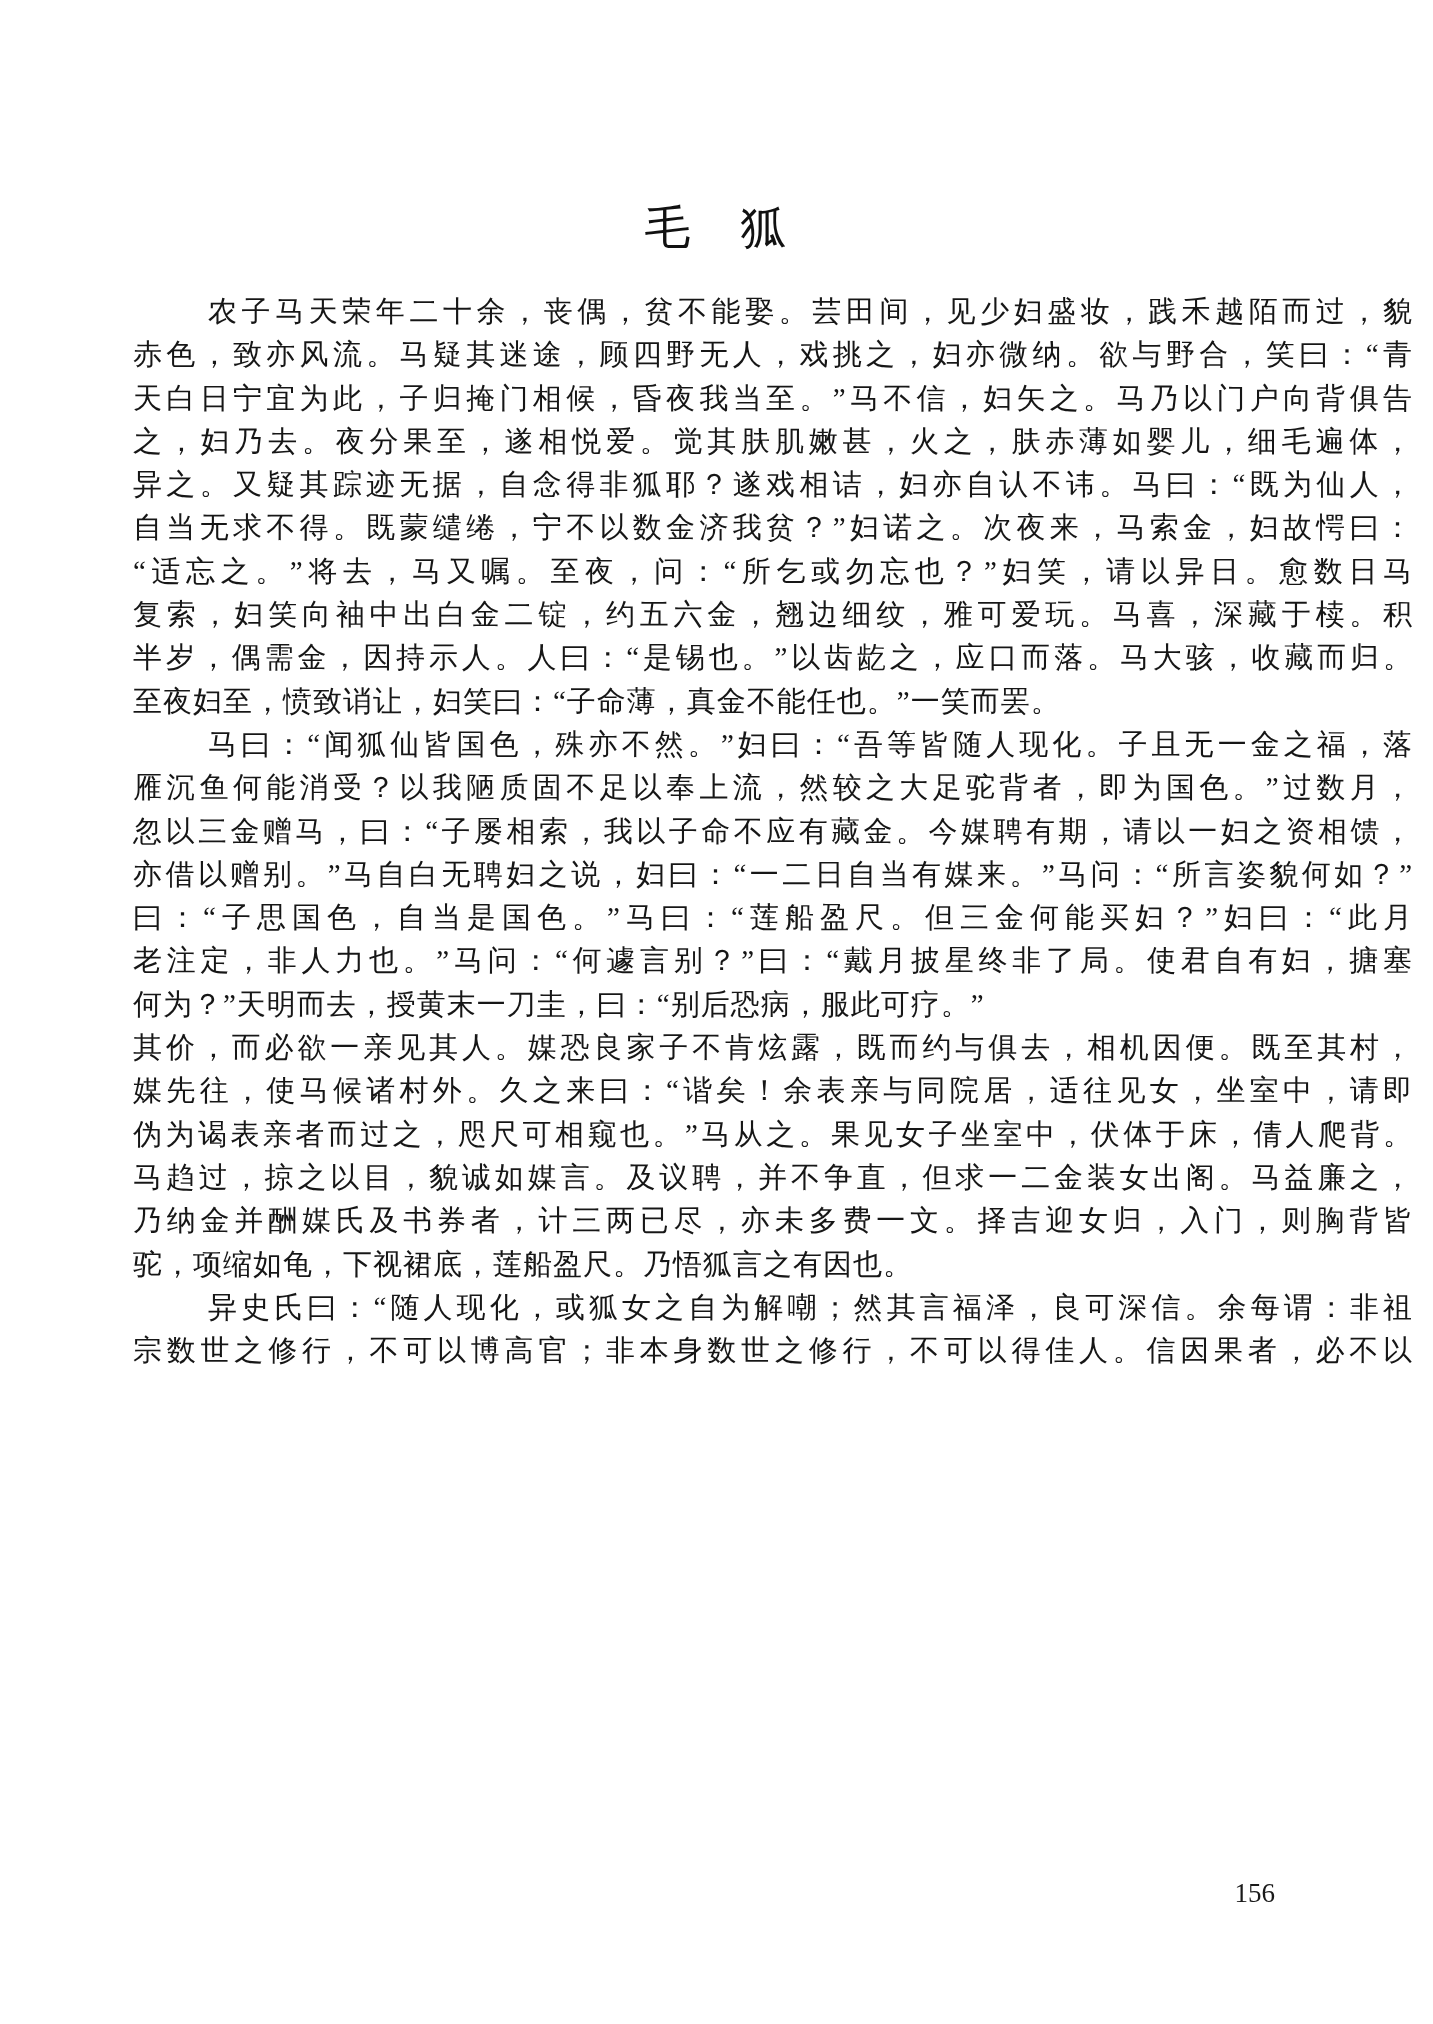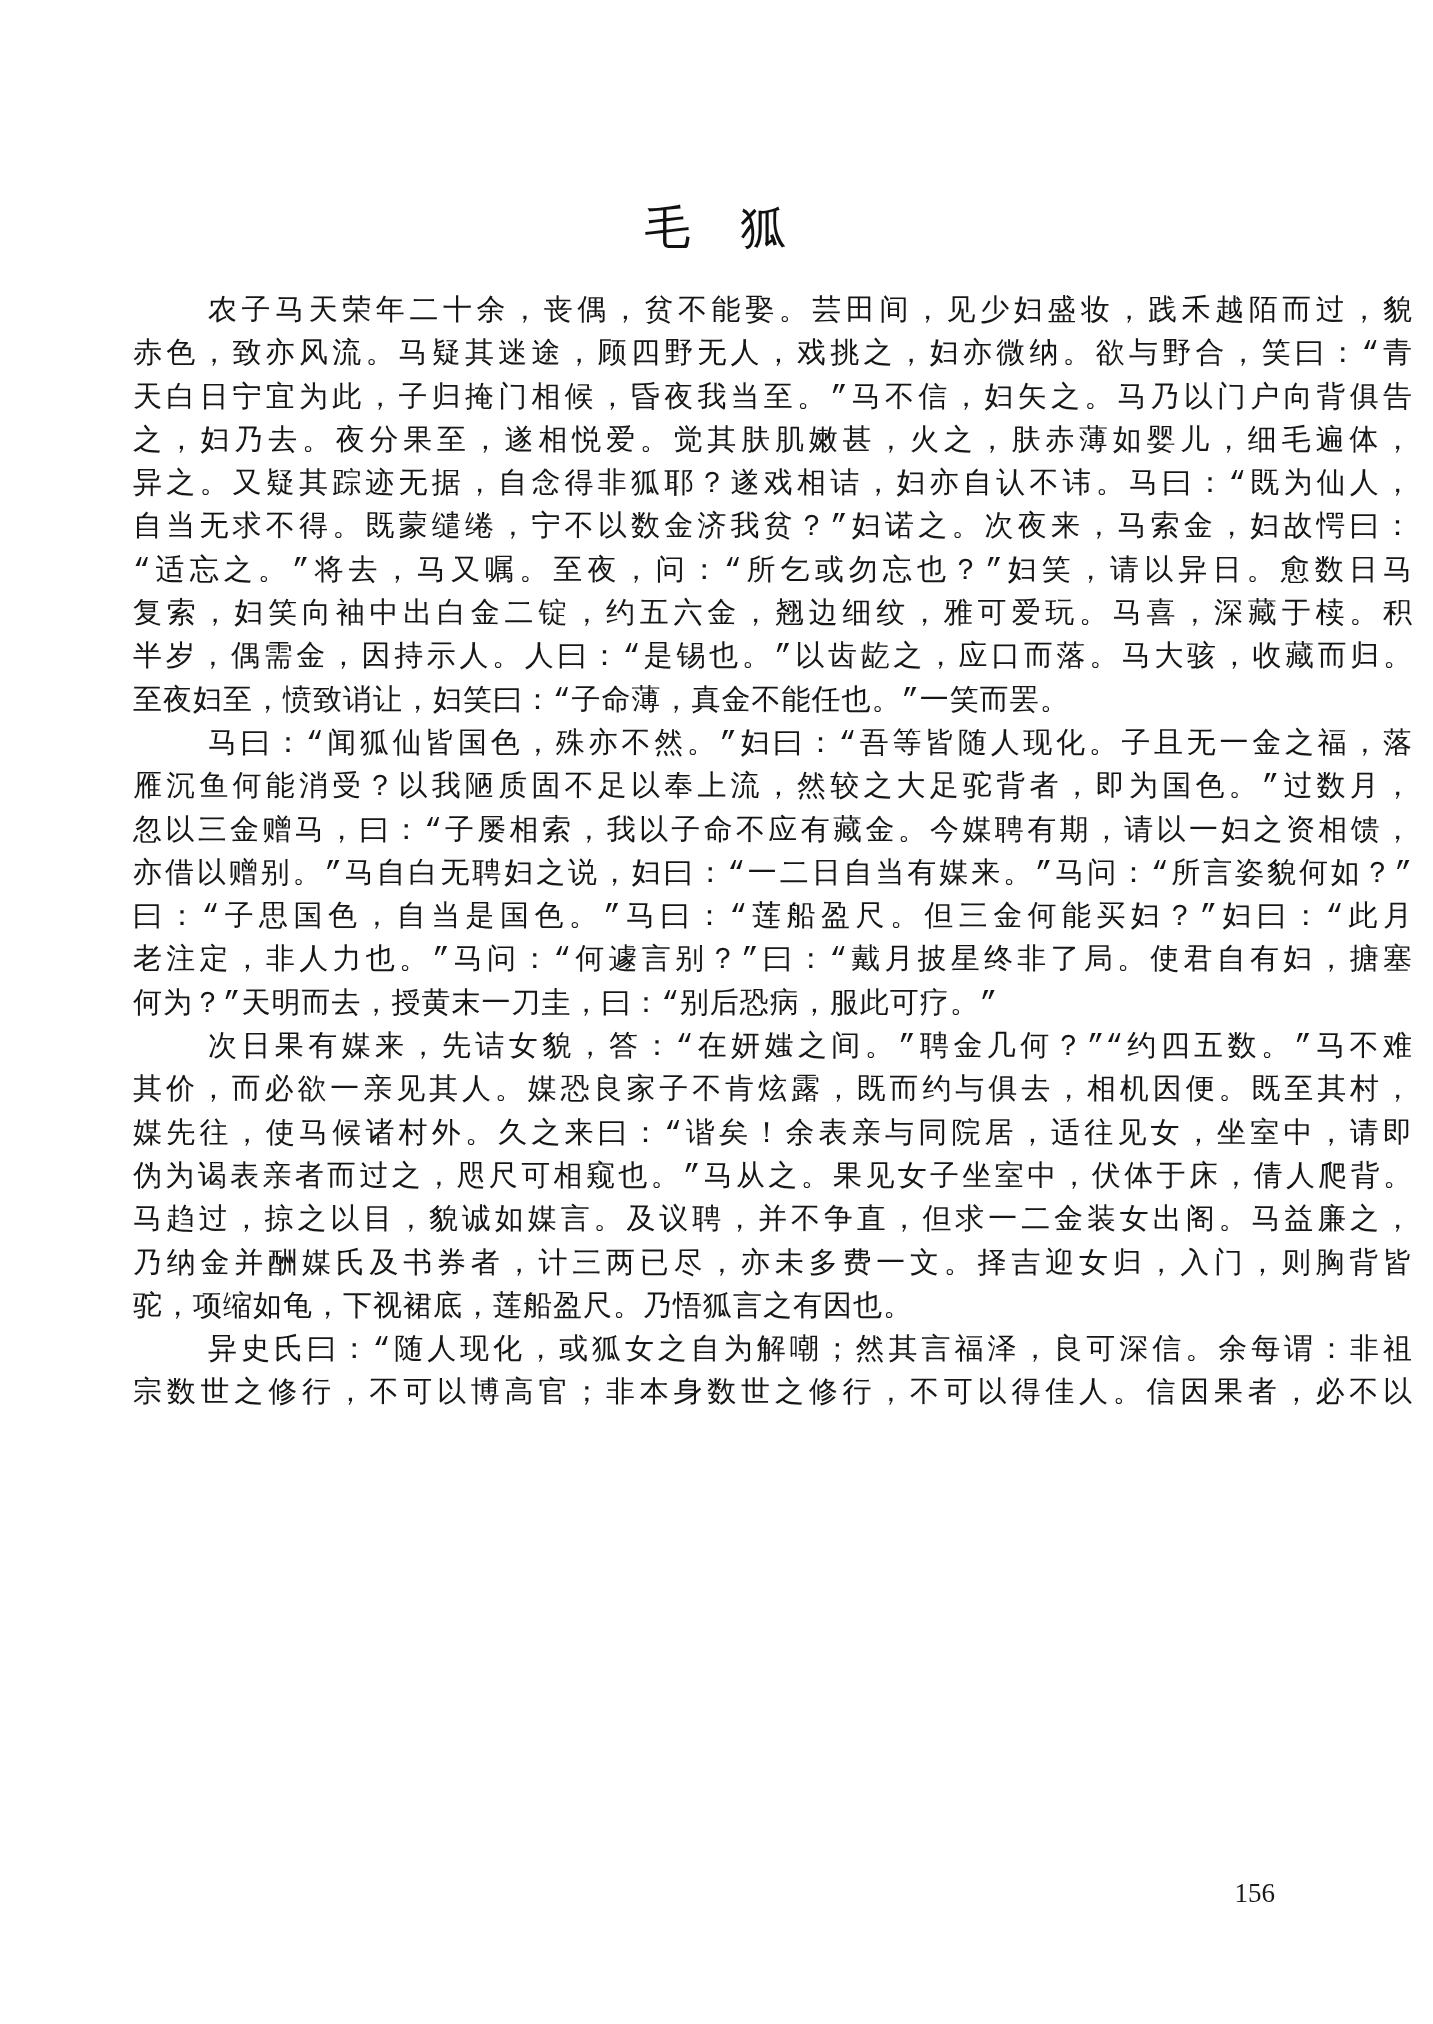--- a/index.html
+++ b/index.html
@@ -31,21 +31,20 @@
     position: absolute;
     left: 133px;
     top: 290px;
     width: 1280px;
     font-size: 29px;
     color: #161616;
   }
   .paragraph {
     margin: 0;
     padding: 0;
-    font-family: Liberation Mono, monospace;
   }
   .text-line {
     height: 43.3px;
     line-height: 43.3px;
     letter-spacing: 1px;
     text-align: justify;
     text-align-last: justify;
     white-space: normal;
     overflow: visible;
   }
@@ -89,21 +88,20 @@
       <div class="paragraph">
         <div class="text-line para-first">马曰：“闻狐仙皆国色，殊亦不然。”妇曰：“吾等皆随人现化。子且无一金之福，落</div>
         <div class="text-line">雁沉鱼何能消受？以我陋质固不足以奉上流，然较之大足驼背者，即为国色。”过数月，</div>
         <div class="text-line">忽以三金赠马，曰：“子屡相索，我以子命不应有藏金。今媒聘有期，请以一妇之资相馈，</div>
         <div class="text-line">亦借以赠别。”马自白无聘妇之说，妇曰：“一二日自当有媒来。”马问：“所言姿貌何如？”</div>
         <div class="text-line">曰：“子思国色，自当是国色。”马曰：“莲船盈尺。但三金何能买妇？”妇曰：“此月</div>
         <div class="text-line">老注定，非人力也。”马问：“何遽言别？”曰：“戴月披星终非了局。使君自有妇，搪塞</div>
         <div class="text-line para-last">何为？”天明而去，授黄末一刀圭，曰：“别后恐病，服此可疗。”</div>
       </div>
       <div class="paragraph">
-        <div class="text-line para-first">次日果有媒来，先诘女貌，答：“在妍媸之间。”聘金几何？”“约四五数。”马不难</div>
         <div class="text-line">其价，而必欲一亲见其人。媒恐良家子不肯炫露，既而约与俱去，相机因便。既至其村，</div>
         <div class="text-line">媒先往，使马候诸村外。久之来曰：“谐矣！余表亲与同院居，适往见女，坐室中，请即</div>
         <div class="text-line">伪为谒表亲者而过之，咫尺可相窥也。”马从之。果见女子坐室中，伏体于床，倩人爬背。</div>
         <div class="text-line">马趋过，掠之以目，貌诚如媒言。及议聘，并不争直，但求一二金装女出阁。马益廉之，</div>
         <div class="text-line">乃纳金并酬媒氏及书券者，计三两已尽，亦未多费一文。择吉迎女归，入门，则胸背皆</div>
         <div class="text-line para-last">驼，项缩如龟，下视裙底，莲船盈尺。乃悟狐言之有因也。</div>
       </div>
       <div class="paragraph">
         <div class="text-line para-first">异史氏曰：“随人现化，或狐女之自为解嘲；然其言福泽，良可深信。余每谓：非祖</div>
         <div class="text-line">宗数世之修行，不可以博高官；非本身数世之修行，不可以得佳人。信因果者，必不以</div>

